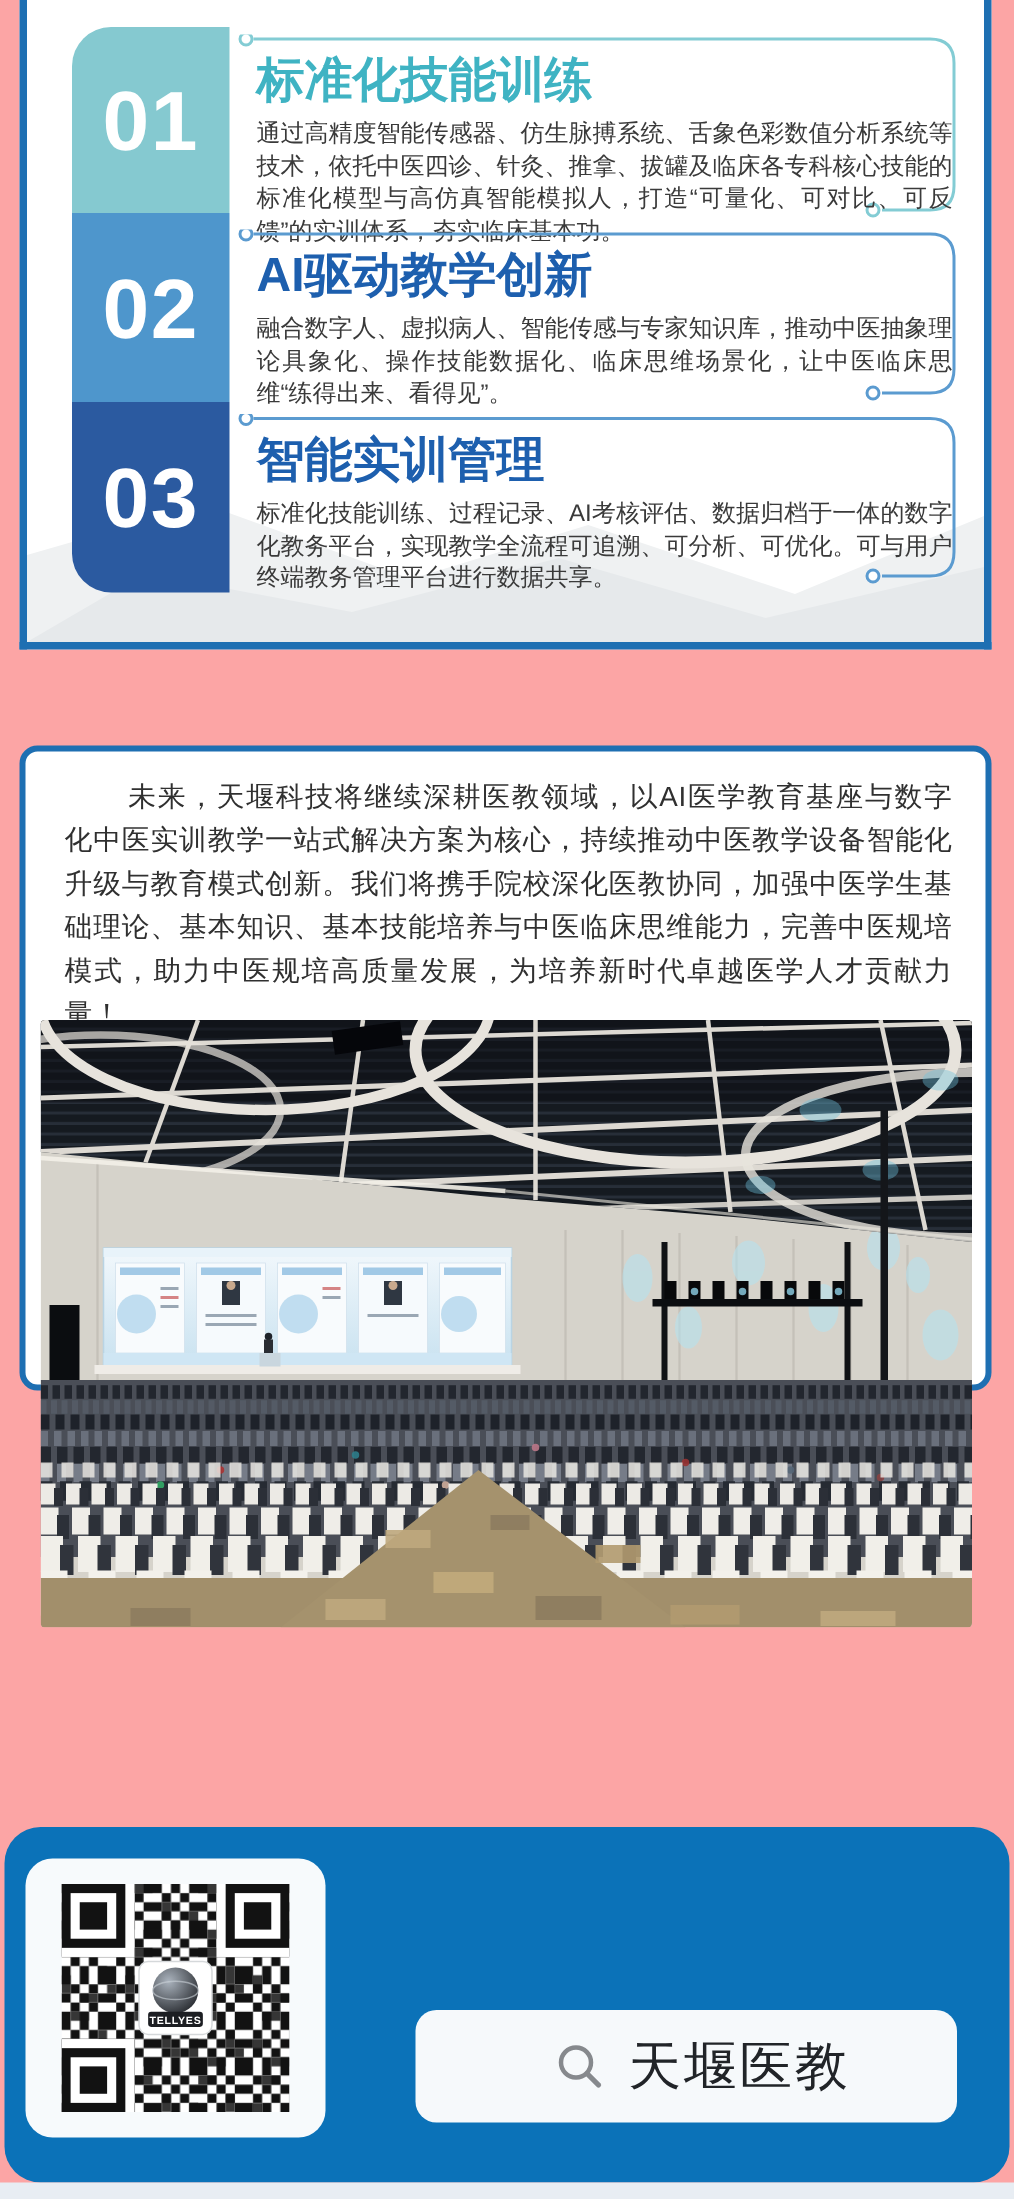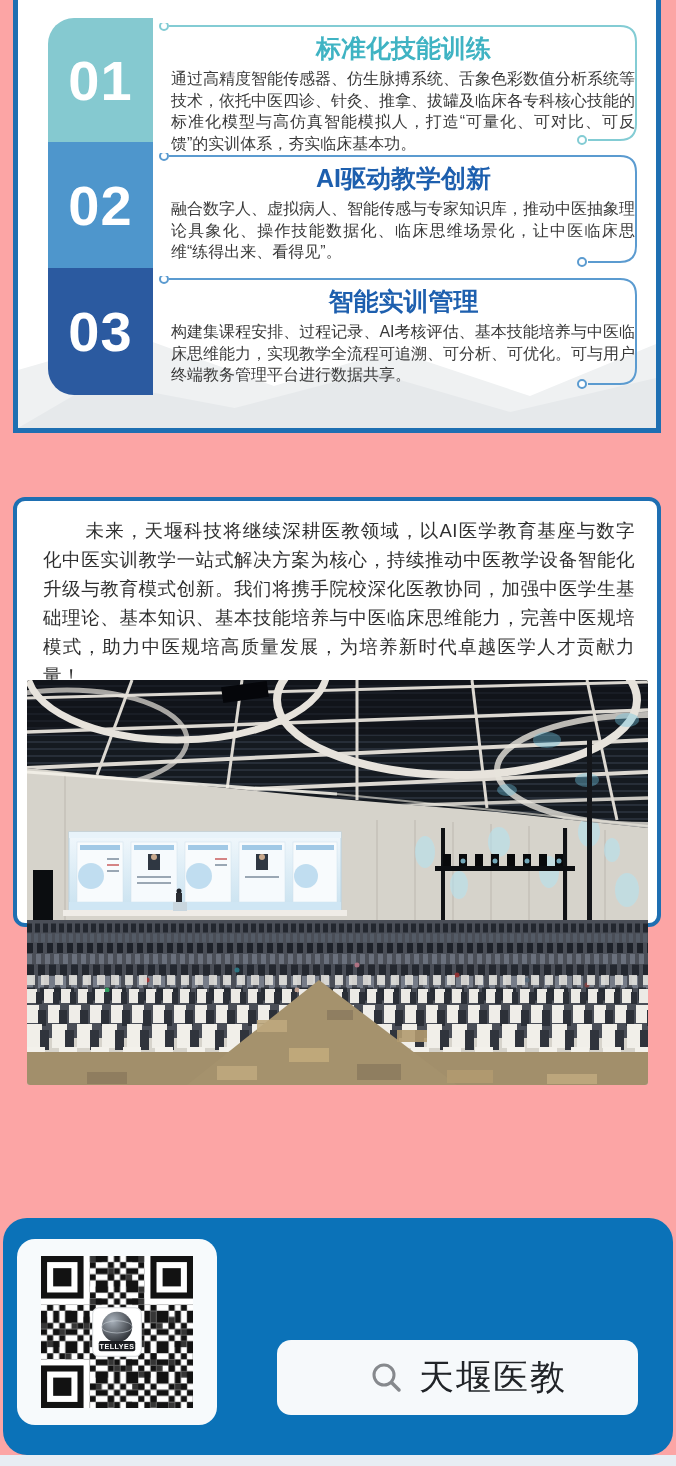--- a/index.html
+++ b/index.html
@@ -23,21 +23,21 @@
     color:#fff; font-size:56px; font-weight:700; letter-spacing:1px;
   }
   .num.n1 { height:124px; background:#85c9d0; border-radius:26px 0 0 0; }
   .num.n2 { height:126px; background:#4e96cc; }
   .num.n3 { height:127px; background:#2b5aa0; border-radius:0 0 0 26px; }
   .feat { position:absolute; left:140px; width:492px; }
   .feat1 { top:23px;  height:120px; }
   .feat2 { top:153px; height:112px; }
   .feat3 { top:276px; height:111px; }
   .bracket { position:absolute; left:0; top:0; }
-  .feat-title { position:relative; margin:9px 14px 3px 13px; font-size:25px; font-weight:700;text-align:center; }
+  .feat-title { position:relative; margin:9px 14px 3px 13px; font-size:32px; font-weight:700; }
   .feat1 .feat-title { color:#3fb3c3; }
   .feat2 .feat-title, .feat3 .feat-title { color:#1d5fae; }
   .feat-body {
     position:relative; margin:3px 15px 0 13px; font-size:16px; line-height:21.5px;
     color:#3a3a3a; text-align:justify;
   }
   
   .mid-card {
     position:absolute; left:13px; top:497px; width:648px; height:430px;
     background:#fff; border:4px solid #1e6fb2; border-radius:12px;
@@ -105,21 +105,21 @@
       <p class="feat-body">融合数字人、虚拟病人、智能传感与专家知识库，推动中医抽象理论具象化、操作技能数据化、临床思维场景化，让中医临床思维“练得出来、看得见”。</p>
     </div>
 
     <div class="feat feat3">
       <svg class="bracket" width="492" height="115" viewBox="0 0 492 115" fill="none">
         <path d="M11 3 H462 Q478 3 478 19 V92 Q478 108 462 108 H430" stroke="#5b9bd0" stroke-width="2"></path>
         <circle cx="6" cy="3" r="4" stroke="#5b9bd0" stroke-width="2" fill="#fff"></circle>
         <circle cx="424" cy="108" r="4" stroke="#5b9bd0" stroke-width="2" fill="#fff"></circle>
       </svg>
       <h3 class="feat-title">智能实训管理</h3>
-      <p class="feat-body">构建集课程安排、过程记录、AI考核评估、基本技能培养与中医临床思维能力，实现教学全流程可追溯、可分析、可优化。可与用户终端教务管理平台进行数据共享。</p>
+      <p class="feat-body">标准化技能训练、过程记录、AI考核评估、数据归档于一体的数字化教务平台，实现教学全流程可追溯、可分析、可优化。可与用户终端教务管理平台进行数据共享。</p>
     </div>
   </section>
 
   <section class="mid-card">
     <p class="outro">未来，天堰科技将继续深耕医教领域，以AI医学教育基座与数字化中医实训教学一站式解决方案为核心，持续推动中医教学设备智能化升级与教育模式创新。我们将携手院校深化医教协同，加强中医学生基础理论、基本知识、基本技能培养与中医临床思维能力，完善中医规培模式，助力中医规培高质量发展，为培养新时代卓越医学人才贡献力量！</p>
 
     <div class="photo-wrap">
       <svg width="621" height="405" viewBox="0 0 621 405">
         <defs>
           <linearGradient id="screenG" x1="0" y1="0" x2="0" y2="1">

